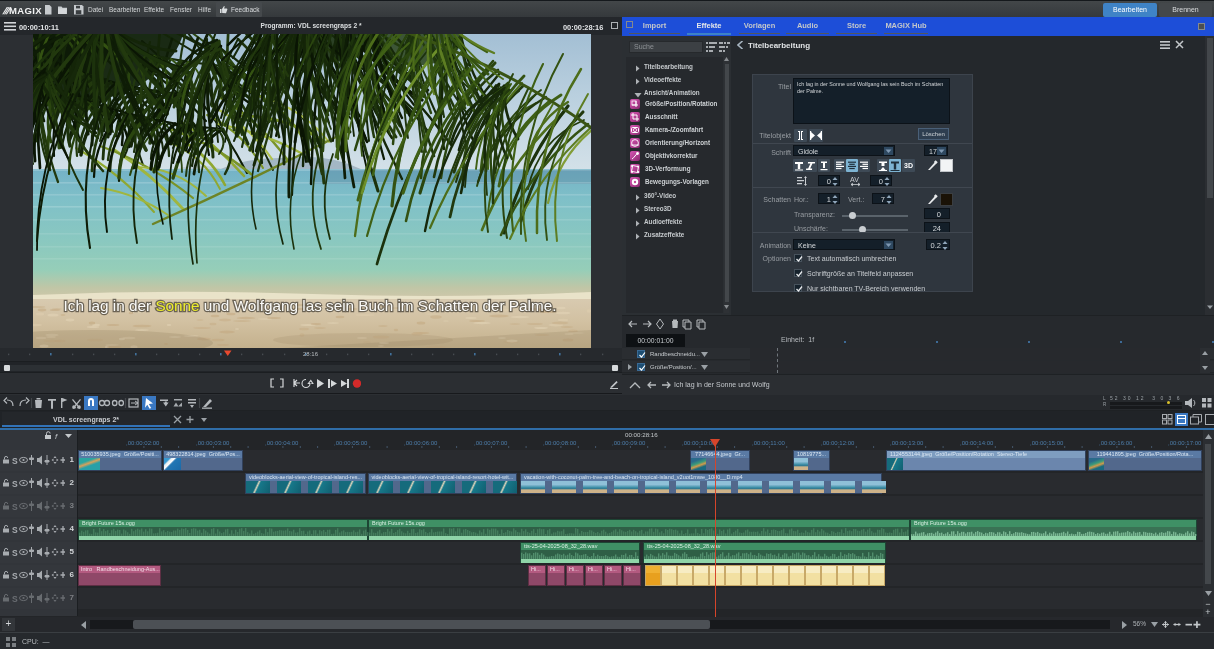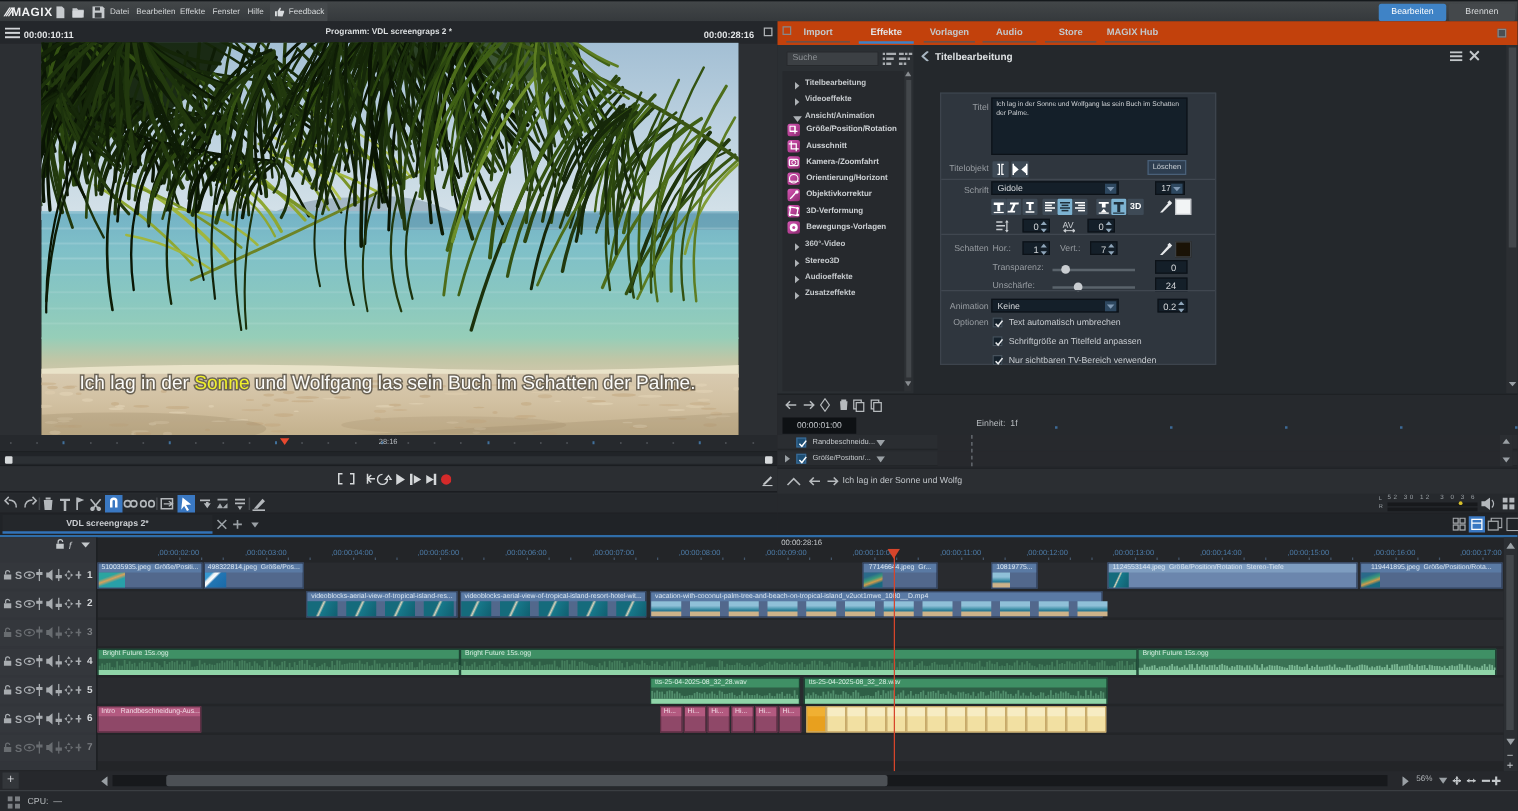--- a/index.html
+++ b/index.html
@@ -978,21 +978,21 @@
       </svg>
     </div>
  <svg class="a" style="left:568px;top:3px" width="12" height="11" viewBox="0 0 12 11" fill="none" stroke="#a8acb0">
       <rect x="0.5" y="3" width="8" height="7"></rect>
       <path d="M3 3V.5h8.5V8H9"></path>
     </svg>
  <svg class="a" style="left:583px;top:3px" width="11" height="11" viewBox="0 0 11 11" fill="none" stroke="#a8acb0">
       <rect x="0.5" y="0.5" width="10" height="10"></rect>
     </svg>
 </div>
-<div class="a" style="left:622px;top:17px;width:592px;height:19px;background:#c2410c">
+<div class="a" style="left:622px;top:17px;width:592px;height:19px;background:#1d4ed8">
  <div class="a" style="left:4px;top:4px;width:7px;height:7px;border:1px solid #85898d"></div>
  <div class="a" style="left:7px;top:4px;width:51px;text-align:center;font-size:7.5px;font-weight:bold;color:#c3c7ca">Import<div style="margin-top:3px;height:1px;background:#53575c"></div></div>
  <div class="a" style="left:65px;top:4px;width:44px;text-align:center;font-size:7.5px;font-weight:bold;color:#e4e7e9">Effekte<div style="margin-top:3px;height:2px;background:#3d82c8"></div></div>
  <div class="a" style="left:117px;top:4px;width:41px;text-align:center;font-size:7.5px;font-weight:bold;color:#c3c7ca">Vorlagen<div style="margin-top:3px;height:1px;background:#53575c"></div></div>
  <div class="a" style="left:164px;top:4px;width:43px;text-align:center;font-size:7.5px;font-weight:bold;color:#c3c7ca">Audio<div style="margin-top:3px;height:1px;background:#53575c"></div></div>
  <div class="a" style="left:214px;top:4px;width:41px;text-align:center;font-size:7.5px;font-weight:bold;color:#c3c7ca">Store<div style="margin-top:3px;height:1px;background:#53575c"></div></div>
  <div class="a" style="left:262px;top:4px;width:44px;text-align:center;font-size:7.5px;font-weight:bold;color:#c3c7ca">MAGIX Hub<div style="margin-top:3px;height:1px;background:#53575c"></div></div>
  <div class="a" style="left:576px;top:6px;width:7px;height:7px;border:1px solid #85898d;background:#4a4e52"></div>
 </div>
 <div class="a" style="left:622px;top:36px;width:109px;height:279px;background:#2b2f33">

